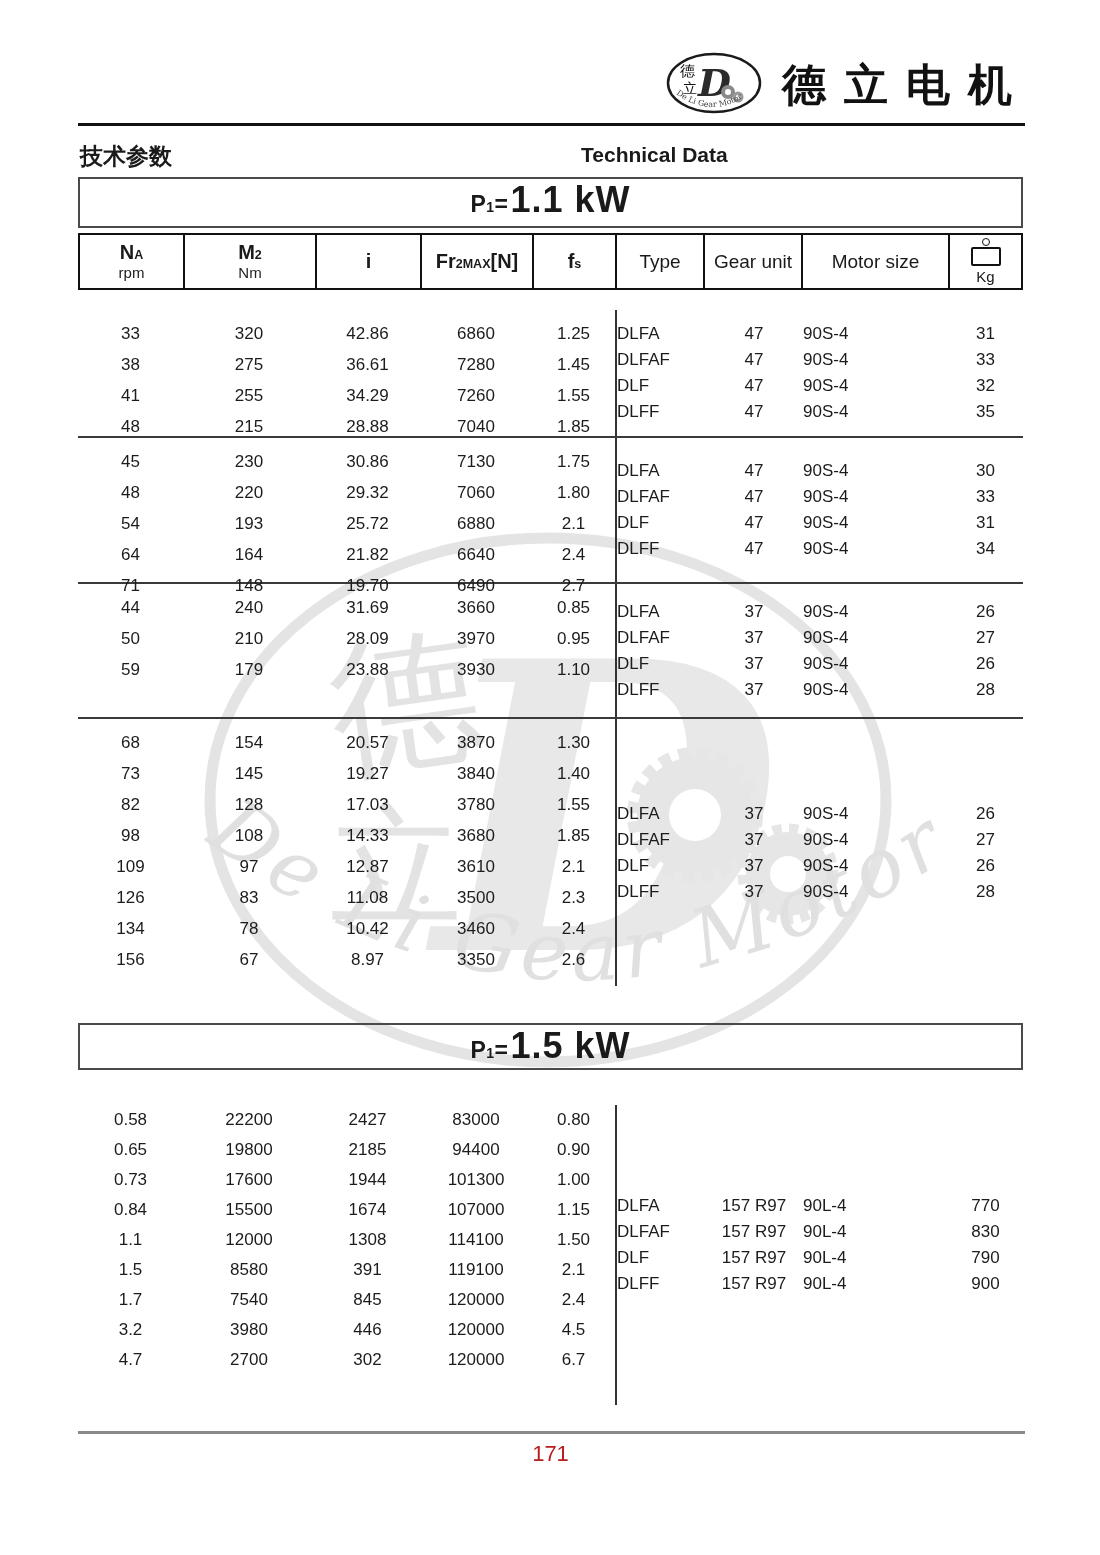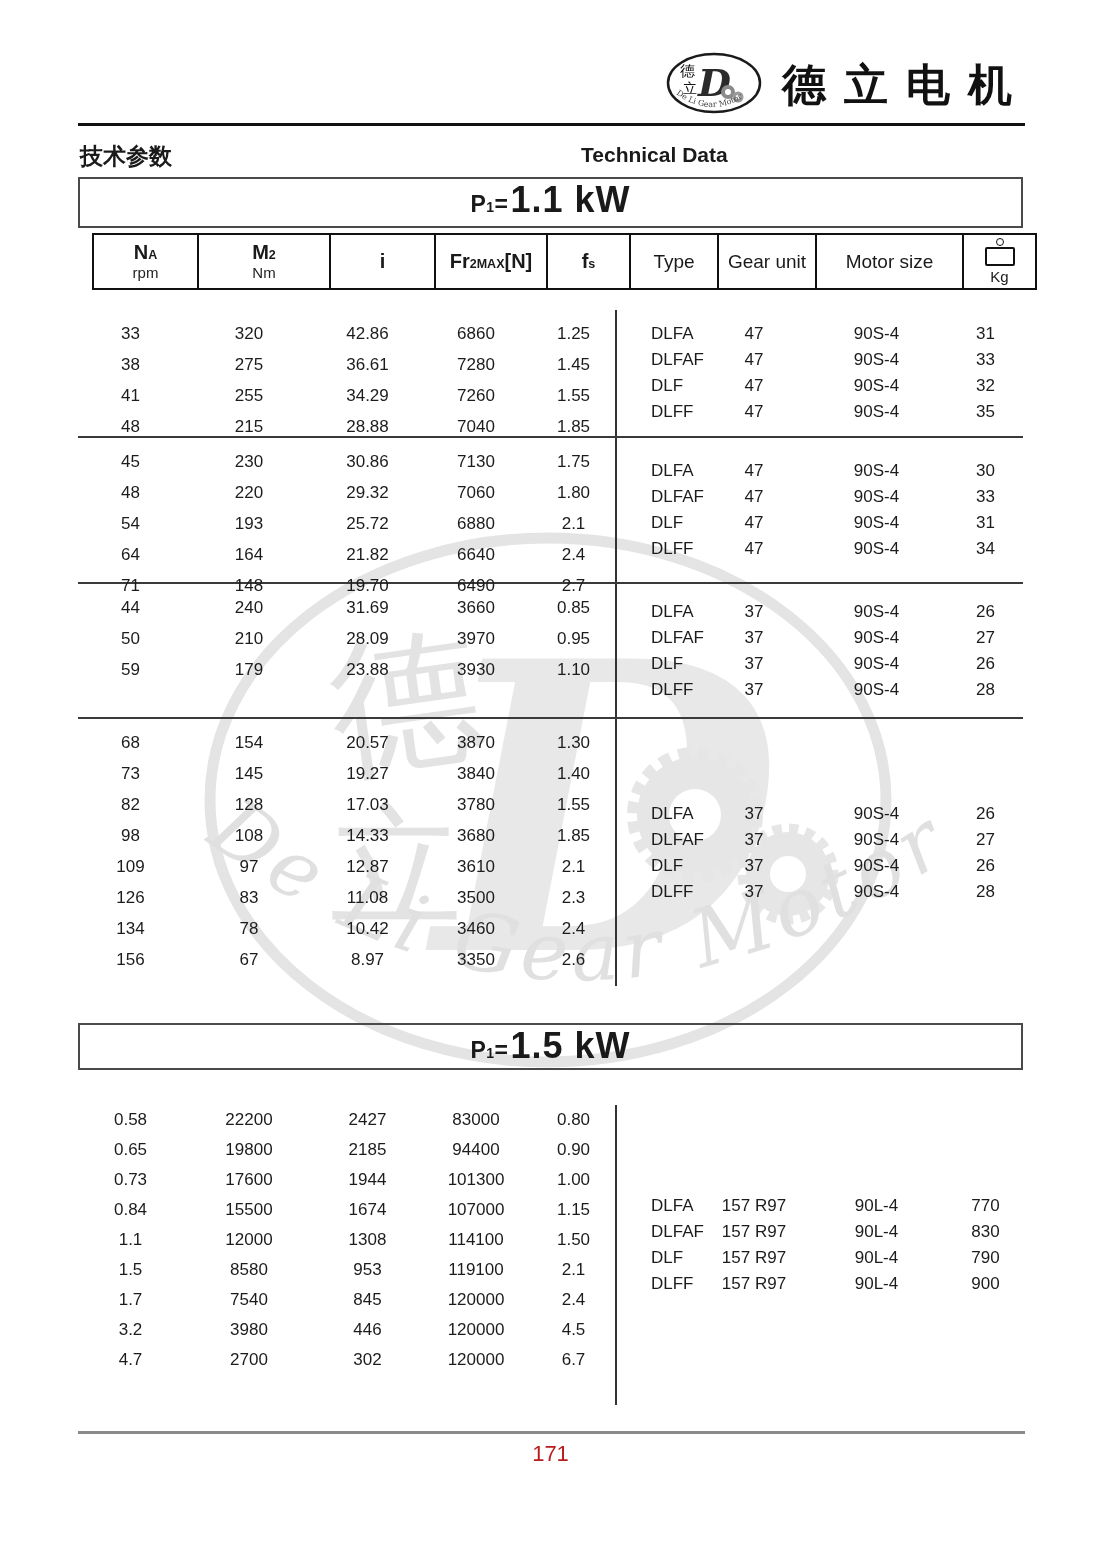--- a/index.html
+++ b/index.html
@@ -23,21 +23,21 @@
     position:absolute;left:78px;width:945px;border:2px solid #4a4a4a;background:transparent;
     display:flex;align-items:baseline;justify-content:center;z-index:1;box-sizing:border-box;
   }
   .power-box.first{top:177px;height:51px;}
   .power-box.second{top:1023px;height:47px;}
   .psym{font-weight:bold;font-size:23px;letter-spacing:0.5px;}
   .psym .sb{font-size:14px;}
   .pval{font-weight:bold;font-size:36px;letter-spacing:1px;margin-left:2px;}
   
   .col-header{
-    position:absolute;top:233px;left:92px;width:945px;height:57px;display:flex;z-index:1;
+    position:absolute;top:233px;left:78px;width:945px;height:57px;display:flex;z-index:1;
     border:2px solid #111;box-sizing:border-box;
   }
   .hcell{
     border-right:2px solid #111;box-sizing:border-box;display:flex;flex-direction:column;
     align-items:center;justify-content:center;line-height:1.15;
   }
   .hcell:last-child{border-right:none;}
   .h-main{font-size:20px;font-weight:bold;}
   .h-main .sb{font-size:12.5px;}
   .h-unit{font-size:15px;font-weight:normal;color:#222;}
@@ -69,23 +69,23 @@
     display:flex;flex-direction:column;justify-content:center;
   }
   .s1 .right-rows{padding-bottom:20px;}
   .right-rows .row{height:26px;}
   .row span{display:block;font-size:17px;color:#1c1c1c;}
   .lc1{width:105px;text-align:center;}
   .lc2{width:132px;text-align:center;}
   .lc3{width:105px;text-align:center;}
   .lc4{width:112px;text-align:center;}
   .lc5{width:83px;text-align:center;}
-  .rc1{width:88px;text-align:left;padding-left:34px;box-sizing:border-box;}
+  .rc1{width:88px;text-align:left;box-sizing:border-box;}
   .rc2{width:98px;text-align:center;}
-  .rc3{width:147px;text-align:center;}
+  .rc3{width:147px;}
   .rc4{width:71px;text-align:center;}
   
   .footer-rule{position:absolute;top:1431px;left:78px;width:947px;height:3px;background:#8a8a8a;z-index:1;}
   .page-number{position:absolute;top:1441px;left:78px;width:945px;text-align:center;font-size:22px;color:#b91c1c;z-index:1;}
 </style>
 </head>
 <body>
 
 <div class="page">
 
@@ -475,21 +475,21 @@
           <div class="row">
             <span class="lc1">1.1</span>
             <span class="lc2">12000</span>
             <span class="lc3">1308</span>
             <span class="lc4">114100</span>
             <span class="lc5">1.50</span>
           </div>
           <div class="row">
             <span class="lc1">1.5</span>
             <span class="lc2">8580</span>
-            <span class="lc3">953</span>
+            <span class="lc3">391</span>
             <span class="lc4">119100</span>
             <span class="lc5">2.1</span>
           </div>
           <div class="row">
             <span class="lc1">1.7</span>
             <span class="lc2">7540</span>
             <span class="lc3">845</span>
             <span class="lc4">120000</span>
             <span class="lc5">2.4</span>
           </div>

